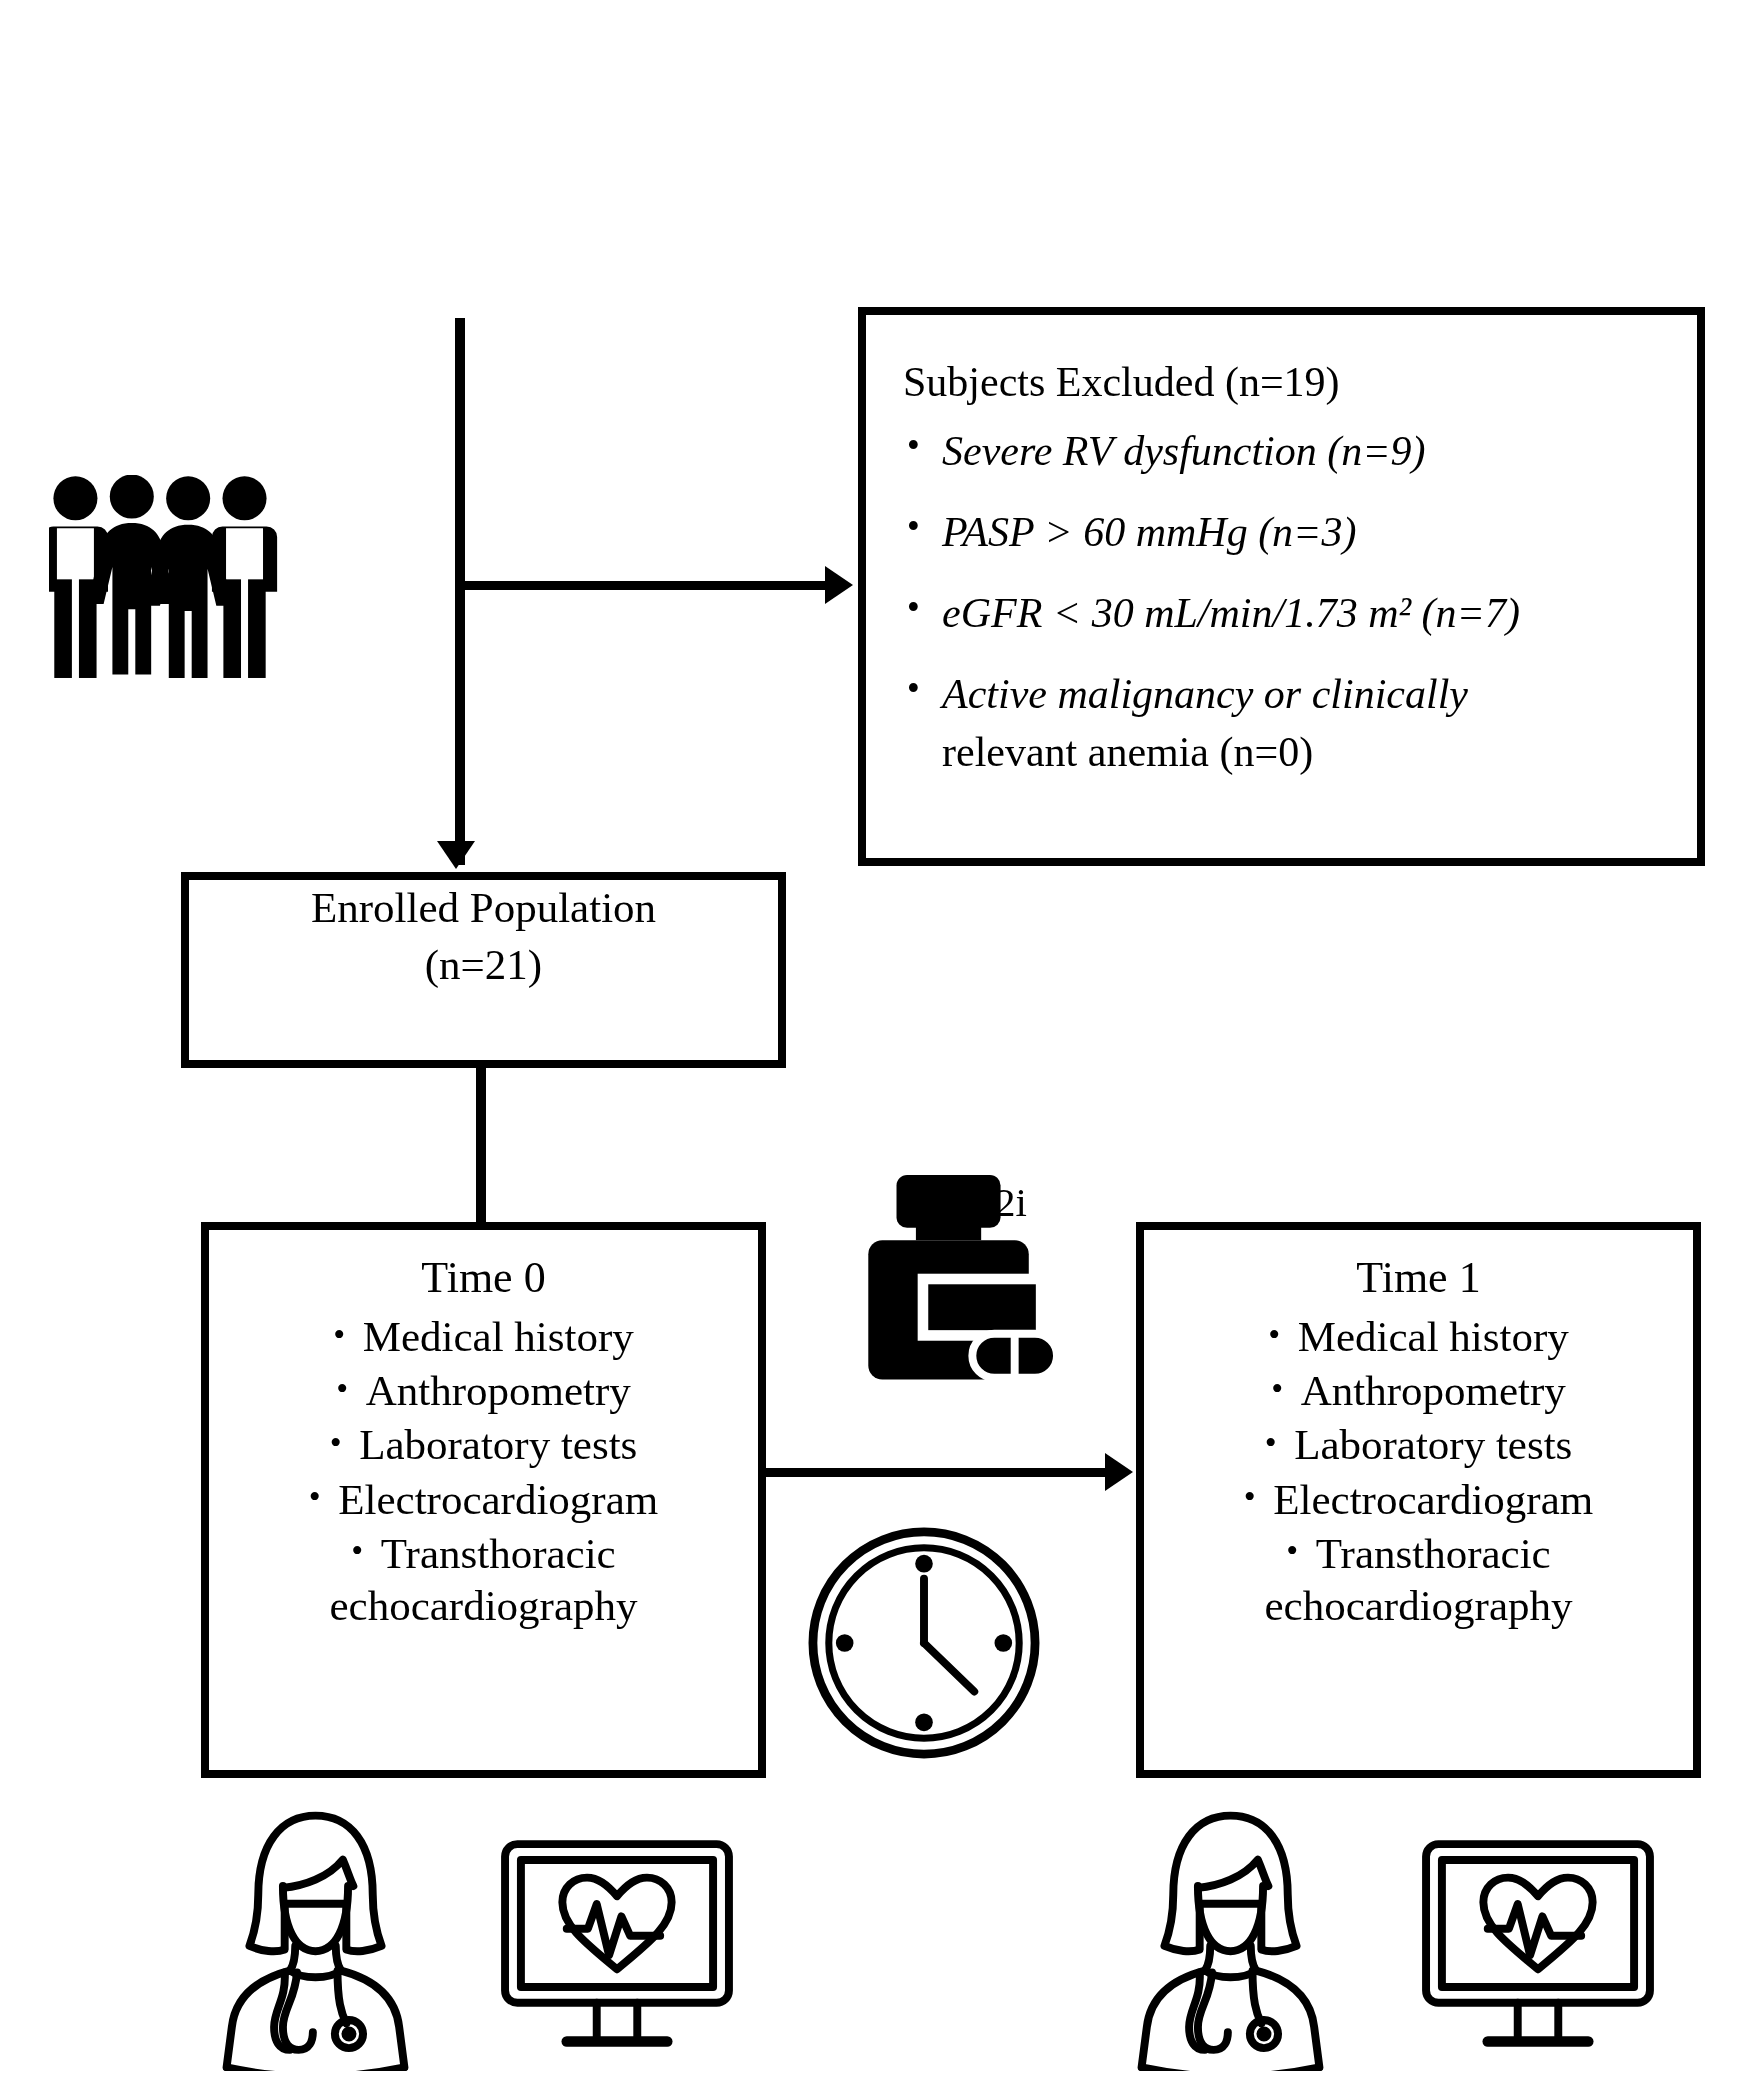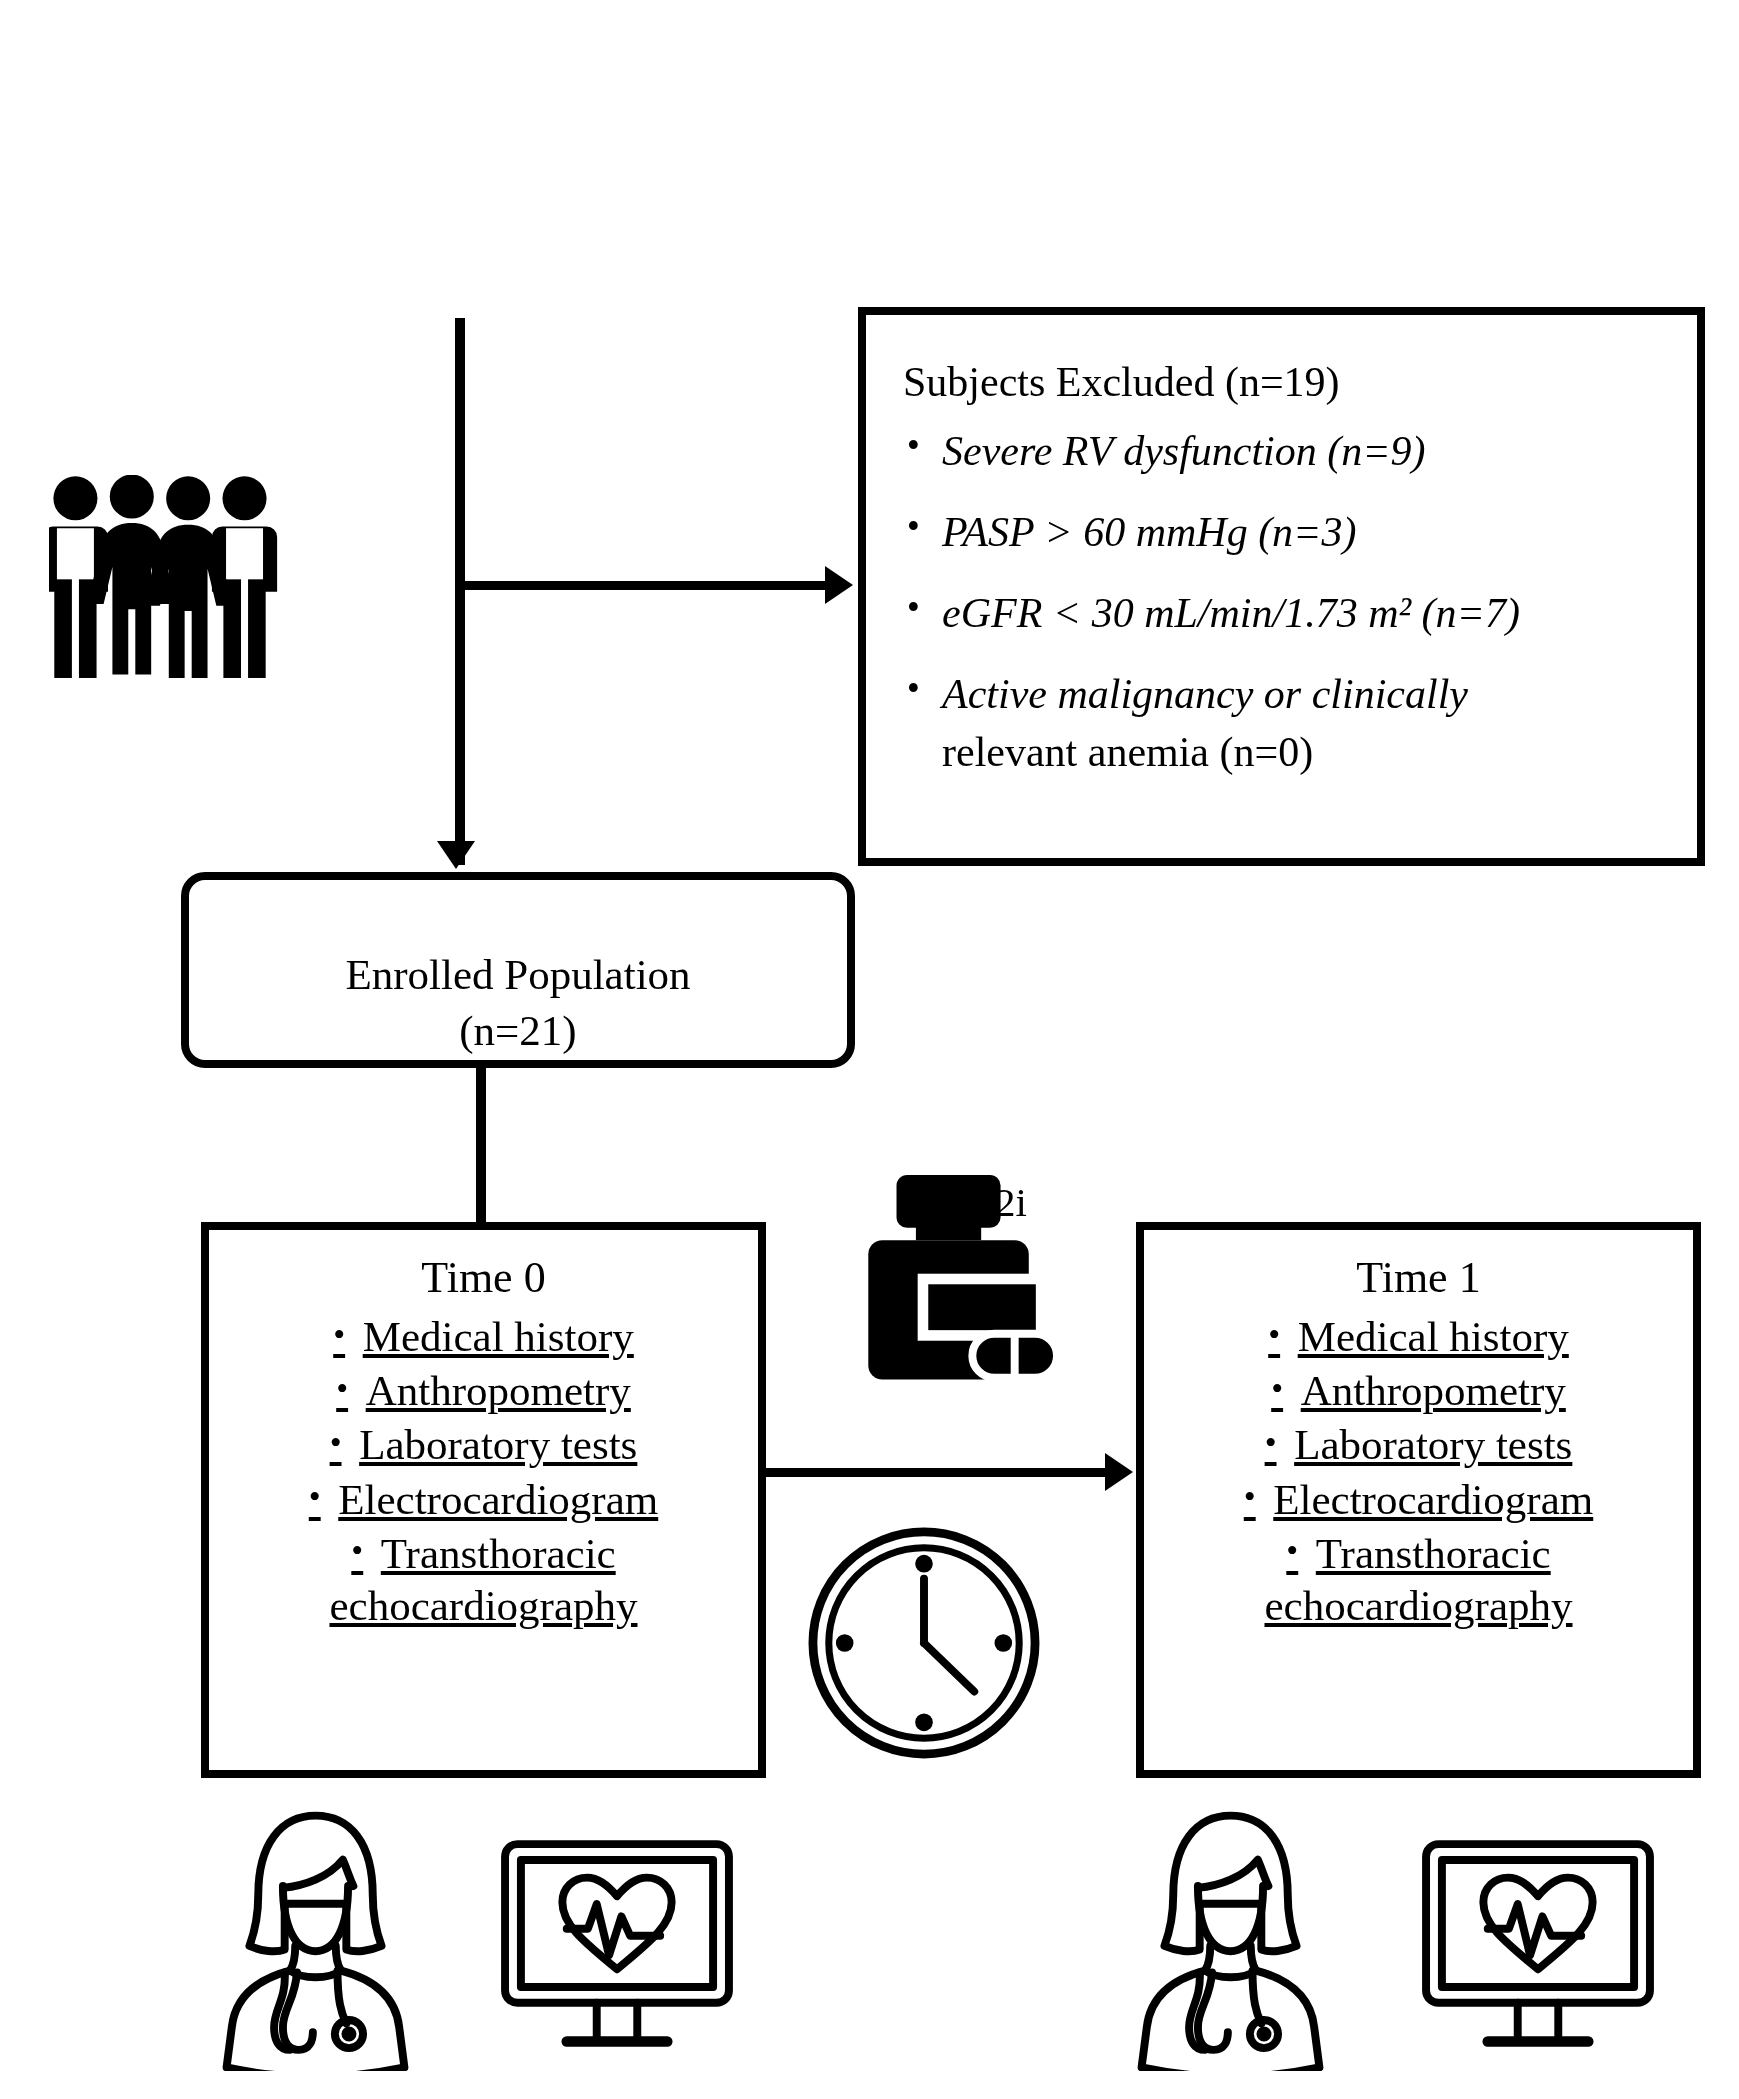--- a/index.html
+++ b/index.html
@@ -82,26 +82,25 @@
     font-size: 42px;
     line-height: 1.3;
     padding-left: 39px;
     margin-bottom: 0;
   }
 
   
   #box-enrolled {
     left: 181px;
     top: 872px;
-    width: 674px;
+    width: 605px;
     height: 196px;
     display: flex;
-    align-items: flex-end;
+    align-items: flex-start;
     justify-content: center;
-    border-radius: 24px;
   }
 
   
   #box-time0 {
     left: 201px;
     top: 1222px;
     width: 565px;
     height: 556px;
     padding-top: 19.4px;
   }
@@ -114,21 +113,20 @@
   }
   .time-title {
     font-size: 44px;
     line-height: 1.3;
     margin-bottom: 3.5px;
   }
   .time-list {
     list-style: none;
     margin: 0;
     padding: 0;
-    text-decoration: underline;
   }
   .time-list li {
     font-size: 43px;
     line-height: 1.26;
     text-align: center;
   }
   .time-list li .bullet {
     font-size: 34px;
     vertical-align: 5.3px;
     margin-right: 17.6px;

